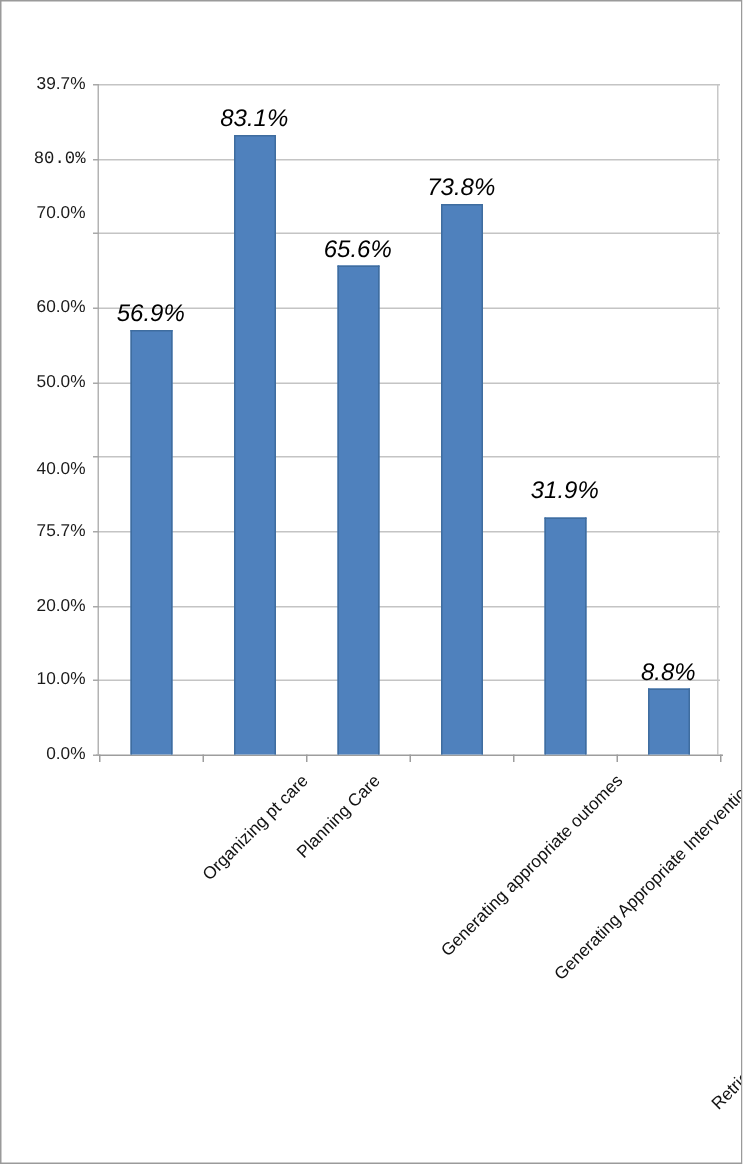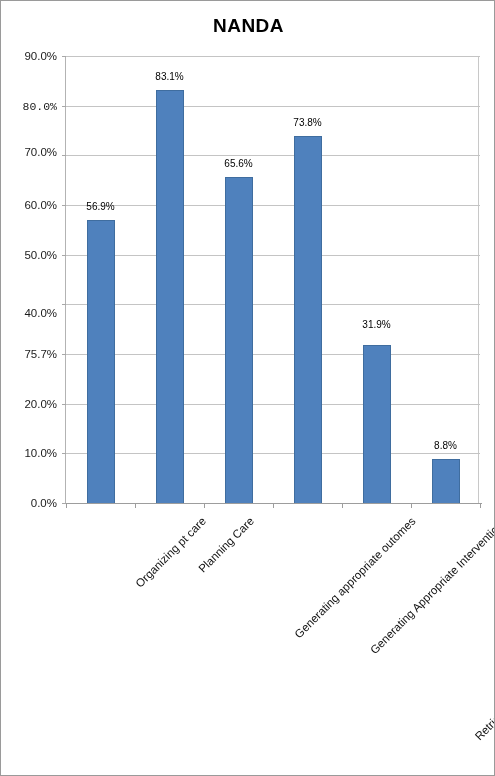--- a/index.html
+++ b/index.html
@@ -75,25 +75,26 @@
   }
   .bar {
     position: absolute;
     bottom: 0;
     background: #4f81bd;
     border: 1px solid #3f6d9f;
     border-bottom: none;
   }
   .bar-label {
     position: absolute;
-    font-size: 10px;
+    font-size: 16px;
     color: #000000;
     white-space: nowrap;
     text-align: center;
     transform: translateX(-50%);
+    font-style: italic;
   }
   .cat-label {
     position: absolute;
     font-size: 11.5px;
     color: #111111;
     white-space: nowrap;
     transform-origin: right center;
     transform: rotate(-45deg);
     text-align: right;
   }
@@ -102,21 +103,20 @@
     left: 0; top: 0;
     width: 495px; height: 776px;
     pointer-events: none;
   }
 </style>
 </head>
 <body>
 
 <div id="chart-frame">
 
-  <div id="chart-title">NANDA</div>
 
   <div id="plot-area">
     <div id="gridlines">
         <div class="axis-baseline" style="top: 447px;"></div>
         <div class="gridline" style="top: 397.333px;"></div>
         <div class="gridline" style="top: 347.667px;"></div>
         <div class="gridline" style="top: 298px;"></div>
         <div class="gridline" style="top: 248.333px;"></div>
         <div class="gridline" style="top: 198.667px;"></div>
         <div class="gridline" style="top: 149px;"></div>
@@ -164,23 +164,23 @@
   </div>
 
   <div id="ylabels">
       <div class="ytick-label" style="top: 502px; right: 437px; text-align: right;">0.0%</div>
       <div class="ytick-label" style="top: 452.333px; right: 437px;">10.0%</div>
       <div class="ytick-label" style="top: 402.667px; right: 437px;">20.0%</div>
       <div class="ytick-label" style="top: 353px; right: 437px;">75.7%</div>
       <div class="ytick-label" style="top: 312px; right: 437px;">40.0%</div>
       <div class="ytick-label" style="top: 253.667px; right: 437px;">50.0%</div>
       <div class="ytick-label" style="top: 204px; right: 437px; text-align: right;">60.0%</div>
-      <div class="ytick-label" style="top: 151px; right: 437px; margin-left: 16px;">70.0%</div>
+      <div class="ytick-label" style="top: 141px; right: 437px; margin-left: 16px;">70.0%</div>
       <div class="ytick-label" style="top: 104.667px; right: 437px; font-family: Liberation Mono, monospace;">80.0%</div>
-      <div class="ytick-label" style="top: 55px; right: 437px;">90.0%</div>
+      <div class="ytick-label" style="top: 55px; right: 437px;">39.7%</div>
     </div>
   <div id="cat-label-layer">
       <div class="cat-label" style="left: 108.5px; top: 512px;">Organizing pt care</div>
       <div class="cat-label" style="left: 177.5px; top: 512px;">Planning Care</div>
       <div class="cat-label" style="left: 246.5px; top: 512px;">Generating appropriate outomes</div>
       <div class="cat-label" style="left: 315.5px; top: 512px;">Generating Appropriate Interventions</div>
       <div class="cat-label" style="left: 384.5px; top: 512px;">Retrieving Information on the same term(s) for many patients</div>
     </div>
 
 </div>

